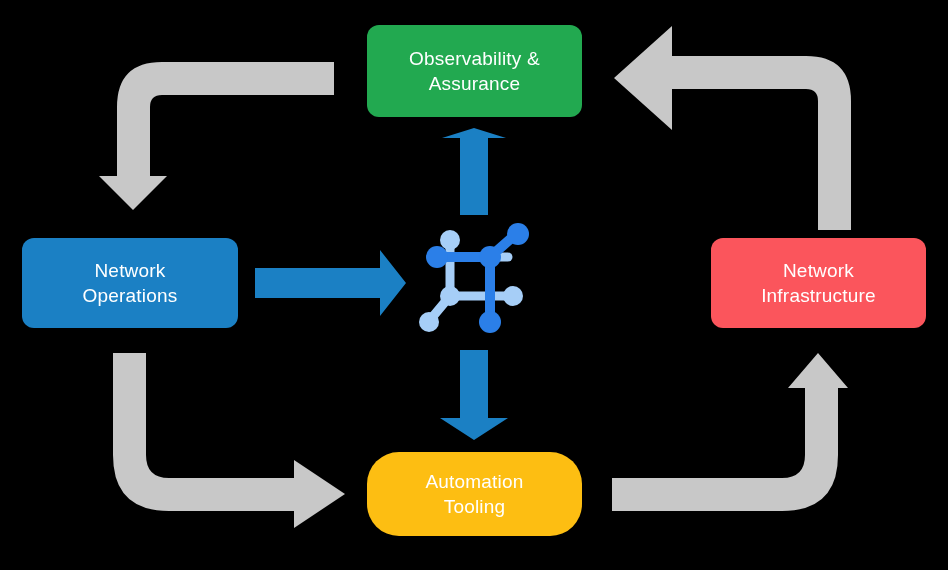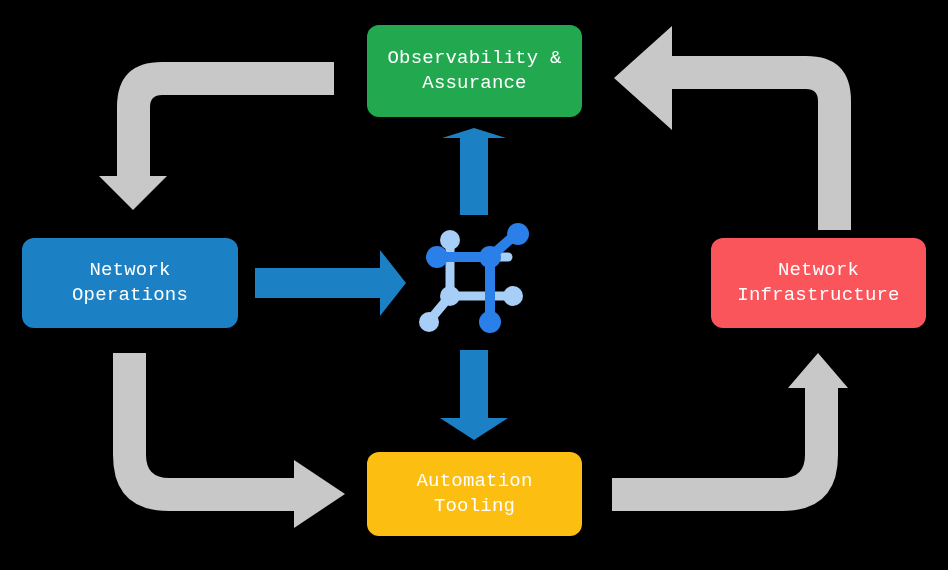--- a/index.html
+++ b/index.html
@@ -6,21 +6,21 @@
     margin: 0;
     padding: 0;
     background: #000000;
   }
   #stage {
     position: relative;
     width: 948px;
     height: 570px;
     background: #000000;
     overflow: hidden;
-    font-family: Liberation Mono, monospace;
+    font-family: Liberation Sans, sans-serif;
   }
   .node-box {
     position: absolute;
     display: flex;
     align-items: center;
     justify-content: center;
     text-align: center;
     border-radius: 12px;
     color: #ffffff;
     font-size: 19px;
@@ -109,16 +109,16 @@
 
   <div class="node-box" id="box-observability" style="background-color: rgb(34, 169, 80);">Observability &amp;
 Assurance</div>
 
   <div class="node-box" id="box-operations" style="background-color: rgb(27, 128, 196);">Network
 Operations</div>
 
   <div class="node-box" id="box-infrastructure" style="background-color: rgb(251, 85, 92);">Network
 Infrastructure</div>
 
-  <div class="node-box" id="box-automation" style="background-color: rgb(253, 190, 18);">Automation
+  <div class="node-box" id="box-automation" style="background-color: rgb(253, 190, 18); border-radius: 32px;">Automation
 Tooling</div>
 
 </div>
 
 </body></html>

